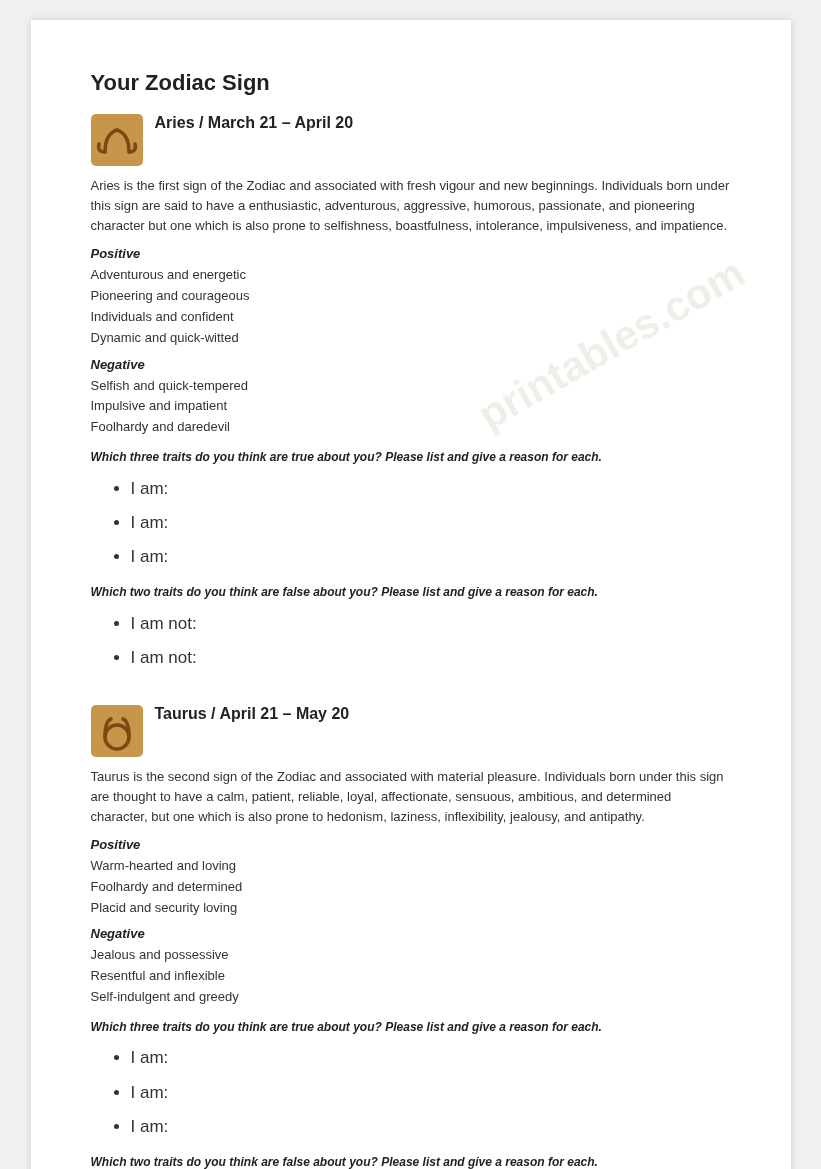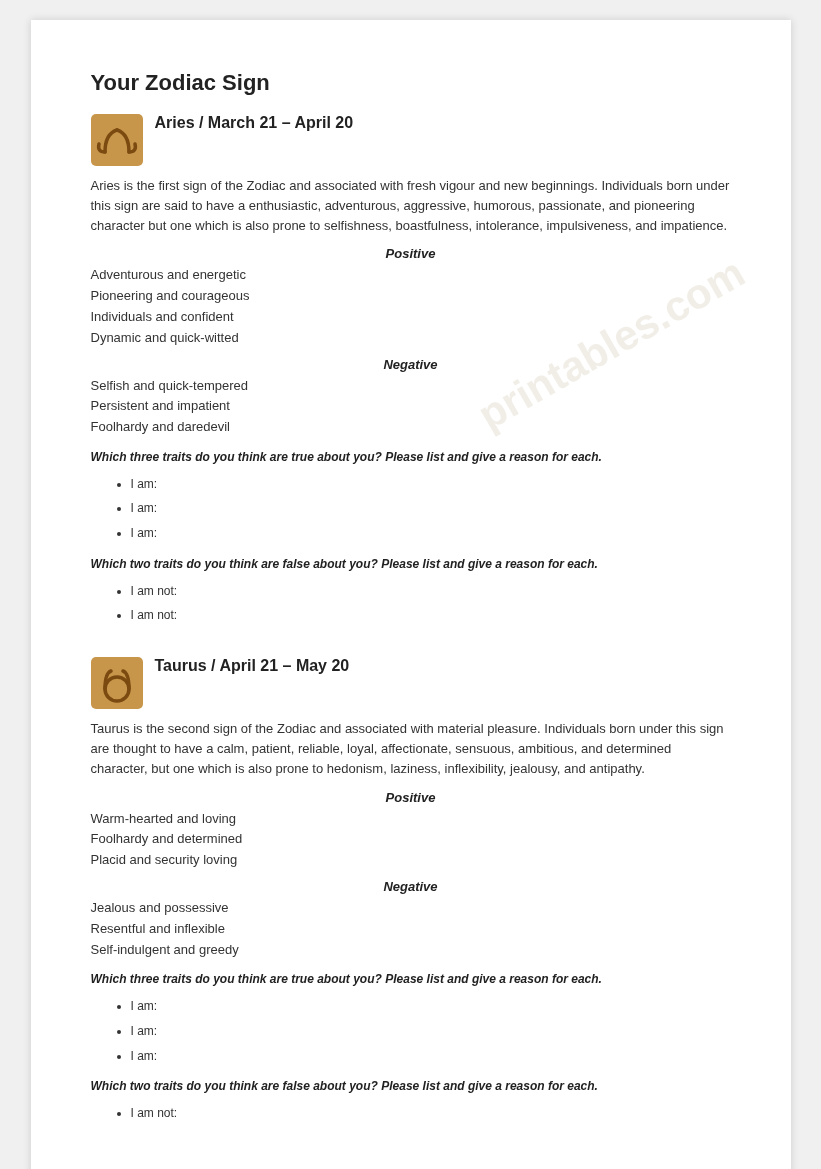--- a/index.html
+++ b/index.html
@@ -51,41 +51,40 @@
       line-height: 1.55;
       margin-bottom: 10px;
     }
     .trait-category {
       font-size: 13px;
       font-style: italic;
       font-weight: bold;
       color: #222;
       margin-top: 8px;
       margin-bottom: 4px;
-      text-align: center;
     }
     .trait-list {
       font-size: 13px;
       color: #333;
       line-height: 1.6;
       margin-bottom: 6px;
     }
     .question {
       font-size: 12px;
       font-style: italic;
       font-weight: bold;
       color: #222;
       line-height: 1.55;
       margin-top: 10px;
       margin-bottom: 6px;
     }
     .answer-list {
       list-style: disc;
       padding-left: 40px;
-      font-size: 12px;
+      font-size: 17px;
       color: #333;
       line-height: 1.9;
     }
     .answer-list li {
       margin-bottom: 2px;
     }
     .watermark {
       position: absolute;
       right: 30px;
       top: 300px;
@@ -136,21 +135,21 @@
     <div class="trait-list">
       <div>Adventurous and energetic</div>
       <div>Pioneering and courageous</div>
       <div>Individuals and confident</div>
       <div>Dynamic and quick-witted</div>
     </div>
 
     <div class="trait-category">Negative</div>
     <div class="trait-list">
       <div>Selfish and quick-tempered</div>
-      <div>Persistent and impatient</div>
+      <div>Impulsive and impatient</div>
       <div>Foolhardy and daredevil</div>
     </div>
 
     <div class="question">Which three traits do you think are true about you? Please list and give a reason for each.</div>
     <ul class="answer-list">
       <li>I am:</li>
       <li>I am:</li>
       <li>I am:</li>
     </ul>
 

